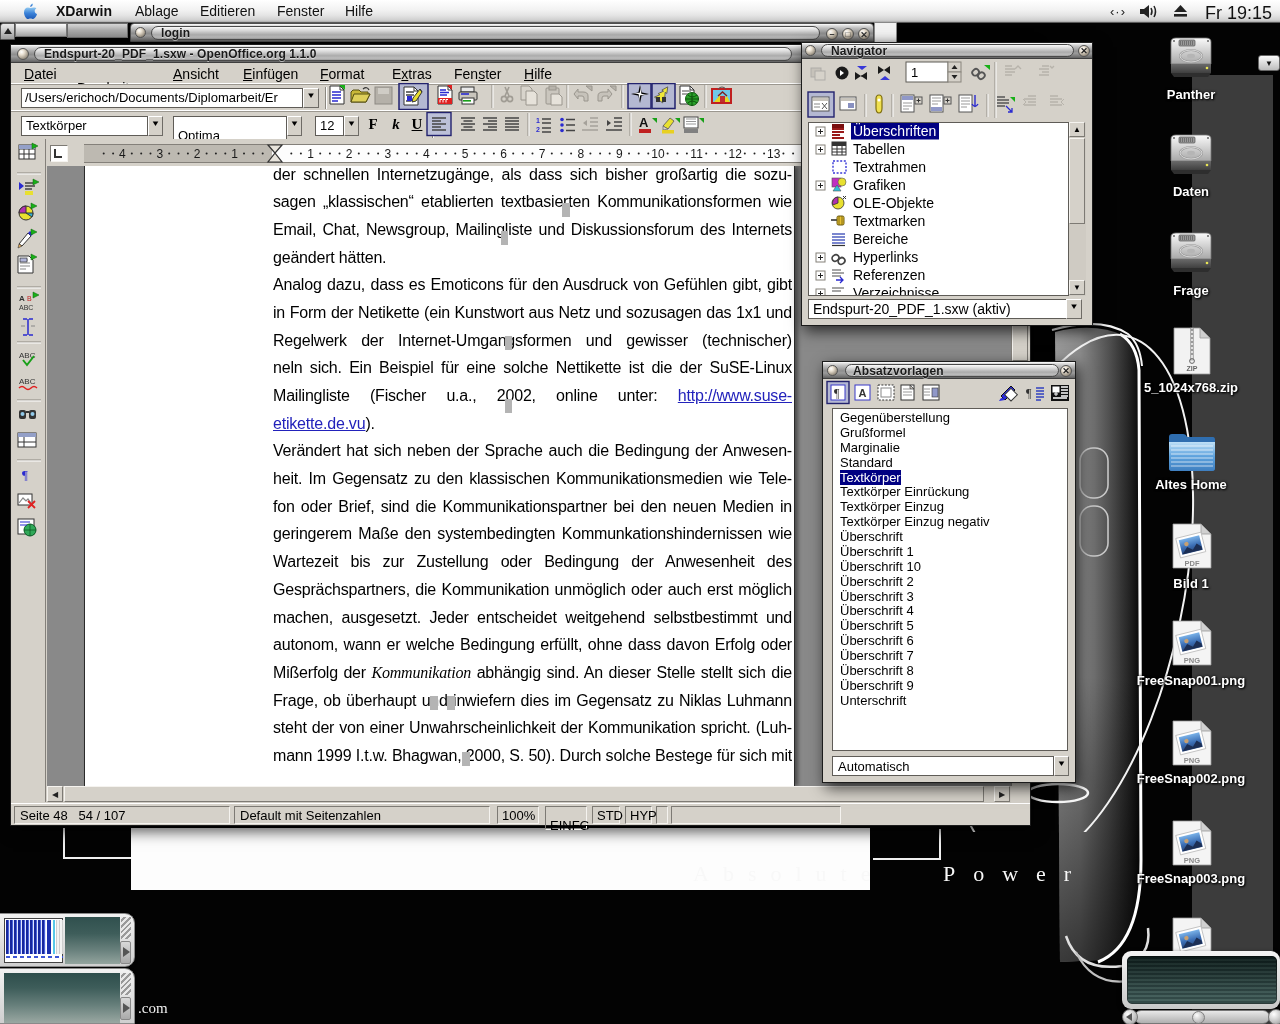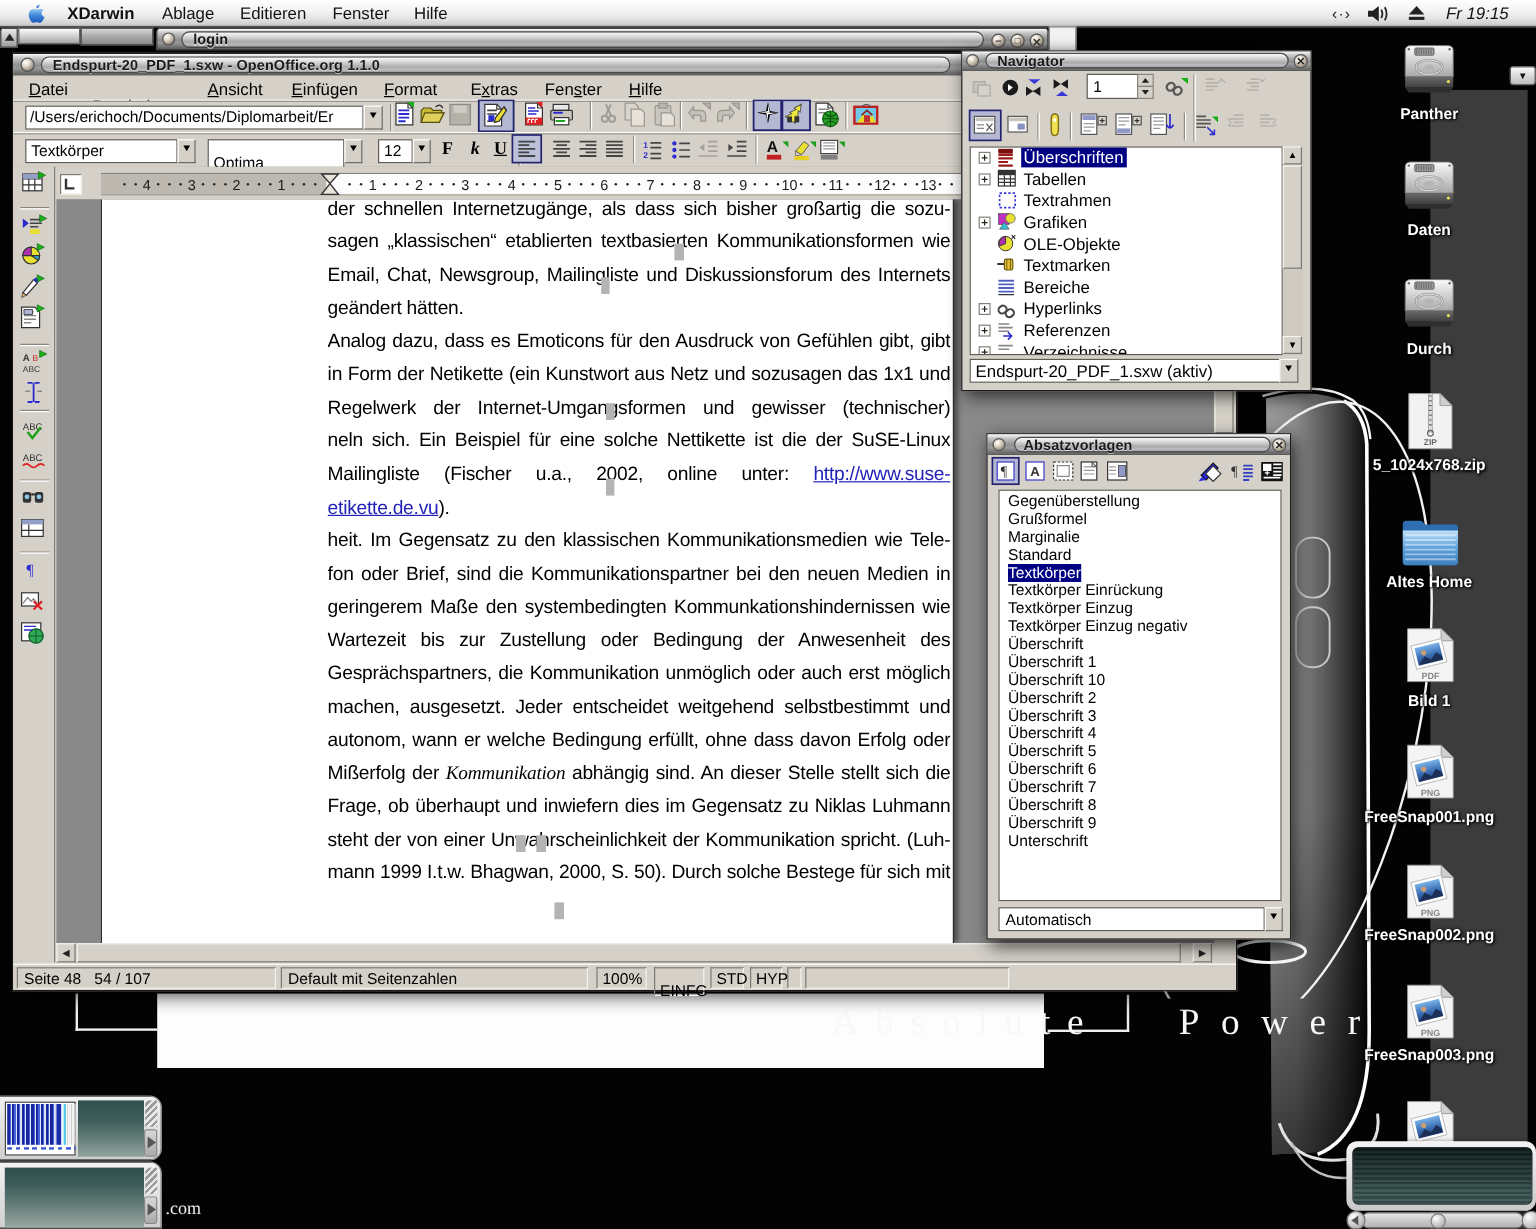--- a/index.html
+++ b/index.html
@@ -57,21 +57,21 @@
  <g clip-path="url(#rc)">
       <ellipse cx="130" cy="320" rx="112" ry="270" fill="none" stroke="#f2f2f2" stroke-width="2" transform="rotate(12 130 320)"></ellipse>
     </g>
 </svg>
 
 <div class="abs" style="left:131px;top:828px;width:739px;height:62px;background:#fdfdfd;"></div>
 <div class="abs" style="left:63px;top:828px;width:2px;height:31px;background:#f0f0f0;"></div>
 <div class="abs" style="left:63px;top:857px;width:68px;height:2px;background:#f0f0f0;"></div>
 <div class="abs" style="left:939px;top:829px;width:2px;height:31px;background:#f0f0f0;"></div>
 <div class="abs" style="left:873px;top:858px;width:68px;height:2px;background:#f0f0f0;"></div>
-<div class="abs" style="left:693px;top:834px;width:470px;color:#f8f8f8;font-family:'Liberation Serif',serif;font-size:31px;letter-spacing:14px;white-space:nowrap;">Absolute&nbsp;&nbsp; <span style="letter-spacing:18px;">Power</span></div>
+<div class="abs" style="left:693px;top:861px;width:470px;color:#f8f8f8;font-family:'Liberation Serif',serif;font-size:22px;letter-spacing:14px;white-space:nowrap;">Absolute&nbsp;&nbsp; <span style="letter-spacing:18px;">Power</span></div>
 
 <svg class="abs" style="left:0;top:0" width="1280" height="1024" viewBox="0 0 1280 1024">
 <defs>
  <linearGradient id="hdtop" x1="0" y1="0" x2="0" y2="1">
         <stop offset="0" stop-color="#fafafa"></stop>
         <stop offset="0.45" stop-color="#d5d5d5"></stop>
         <stop offset="1" stop-color="#a8a8a8"></stop>
       </linearGradient>
  <linearGradient id="hdfrt" x1="0" y1="0" x2="0" y2="1">
         <stop offset="0" stop-color="#6a6a6a"></stop>
@@ -142,21 +142,21 @@
 <g transform="translate(1169,819)">
       <use href="#pfile"></use>
       <text x="23" y="44" font-size="7.5" font-weight="bold" fill="#888" text-anchor="middle" font-family="Liberation Sans">PNG</text>
     </g>
 <g transform="translate(1169,916)">
       <use href="#pfile"></use>
     </g>
 </svg>
 <div class="lbl" style="left:1131px;top:87px;">Panther</div>
 <div class="lbl" style="left:1131px;top:184px;">Daten</div>
-<div class="lbl" style="left:1131px;top:283px;">Durch</div>
+<div class="lbl" style="left:1131px;top:283px;">Frage</div>
 <div class="lbl" style="left:1131px;top:380px;">5_1024x768.zip</div>
 <div class="lbl" style="left:1131px;top:477px;">Altes Home</div>
 <div class="lbl" style="left:1131px;top:576px;">Bild 1</div>
 <div class="lbl" style="left:1131px;top:673px;text-align:center;">FreeSnap001.png</div>
 <div class="lbl" style="left:1131px;top:771px;">FreeSnap002.png</div>
 <div class="lbl" style="left:1131px;top:871px;">FreeSnap003.png</div>
 
 <div class="abs" style="left:0;top:0;width:1280px;height:23px;background:linear-gradient(#ffffff,#f2f2f2 45%,#e4e4e4 70%,#cfcfcf 92%,#a9a9a9 100%);border-bottom:1px solid #5a5a5a;">
  <svg class="abs" style="left:22px;top:3px;" width="16" height="17" viewBox="0 0 16 17">
   <defs>
@@ -176,21 +176,21 @@
  <div class="abs" style="left:345px;top:3px;font-size:14px;color:#111;">Hilfe</div>
  <div class="abs" style="left:1110px;top:4px;font-size:13px;color:#222;letter-spacing:1px;">‹·›</div>
  <svg class="abs" style="left:1140px;top:4px;" width="18" height="15" viewBox="0 0 18 15">
       <path d="M0 5 h4 l5 -4 v13 l-5 -4 h-4 z" fill="#222"></path>
       <path d="M11 4 q2 3.5 0 7 M14 2 q3 5.5 0 11" stroke="#222" stroke-width="1.5" fill="none"></path>
     </svg>
  <svg class="abs" style="left:1173px;top:5px;" width="15" height="12" viewBox="0 0 15 12">
       <path d="M1 7 L7.5 0 L14 7 Z" fill="#222"></path>
       <rect x="1" y="9" width="13" height="2.6" fill="#222"></rect>
     </svg>
- <div class="abs" style="left:1205px;top:3px;font-size:14px;color:#111;font-style:italic;">Fr 19:15</div>
+ <div class="abs" style="left:1205px;top:3px;font-size:18px;color:#111;">Fr 19:15</div>
 </div>
 
 <div class="abs" style="left:0;top:23px;width:15px;height:17px;background:linear-gradient(#e9e9e9,#9f9f9f);border:1px solid #555;border-radius:3px 0 0 0;">
  <div style="width:0;height:0;border-left:4px solid transparent;border-right:4px solid transparent;border-bottom:6px solid #222;margin:4px auto 0;"></div>
 </div>
 <div class="abs" style="left:15px;top:23px;width:52px;height:14px;background:linear-gradient(#fdfdfd,#c9c9c9 60%,#a5a5a5);border:1px solid #777;"></div>
 <div class="abs" style="left:67px;top:23px;width:61px;height:15px;background:linear-gradient(#d6d6d6,#a8a8a8 50%,#8d8d8d);border:1px solid #6a6a6a;"></div>
 <div class="abs metal" style="left:130px;top:23px;width:744px;height:19px;border:1px solid #4f4f4f;border-radius:4px 4px 0 0;">
  <div class="ball abs" style="left:4px;top:3px;width:11px;height:11px;"></div>
  <div class="pill abs" style="left:20px;top:1.5px;width:669px;height:14px;"></div>
@@ -635,20 +635,21 @@
  <div class="j">der schnellen Internetzugänge, als dass sich bisher großartig die sozu-</div>
  <div class="j">sagen „klassischen“ etablierten textbasierten Kommunikationsformen wie</div>
  <div class="j">Email, Chat, Newsgroup, Mailingliste und Diskussionsforum des Internets</div>
  <div class="jl">geändert hätten.</div>
  <div class="j">Analog dazu, dass es Emoticons für den Ausdruck von Gefühlen gibt, gibt</div>
  <div class="j">in Form der Netikette (ein Kunstwort aus Netz und sozusagen das 1x1 und</div>
  <div class="j">Regelwerk der Internet-Umgangsformen und gewisser (technischer)</div>
  <div class="j">neln sich. Ein Beispiel für eine solche Nettikette ist die der SuSE-Linux</div>
  <div class="j">Mailingliste (Fischer u.a., 2002, online unter: <span class="lnk">http://www.suse-</span></div>
  <div class="jl"><span class="lnk">etikette.de.vu</span>).</div>
+ <div class="j">Verändert hat sich neben der Sprache auch die Bedingung der Anwesen-</div>
  <div class="j">heit. Im Gegensatz zu den klassischen Kommunikationsmedien wie Tele-</div>
  <div class="j">fon oder Brief, sind die Kommunikationspartner bei den neuen Medien in</div>
  <div class="j">geringerem Maße den systembedingten Kommunkationshindernissen wie</div>
  <div class="j">Wartezeit bis zur Zustellung oder Bedingung der Anwesenheit des</div>
  <div class="j">Gesprächspartners, die Kommunikation unmöglich oder auch erst möglich</div>
  <div class="j">machen, ausgesetzt. Jeder entscheidet weitgehend selbstbestimmt und</div>
  <div class="j">autonom, wann er welche Bedingung erfüllt, ohne dass davon Erfolg oder</div>
  <div class="j">Mißerfolg der <i style="font-family:'Liberation Serif',serif;">Kommunikation</i> abhängig sind. An dieser Stelle stellt sich die</div>
  <div class="j">Frage, ob überhaupt und inwiefern dies im Gegensatz zu Niklas Luhmann</div>
  <div class="j">steht der von einer Unwahrscheinlichkeit der Kommunikation spricht. (Luh-</div>

